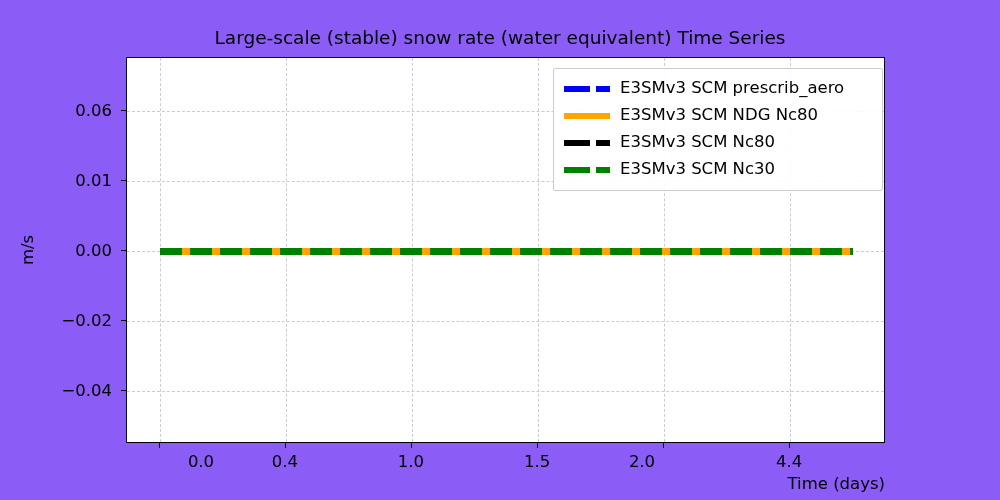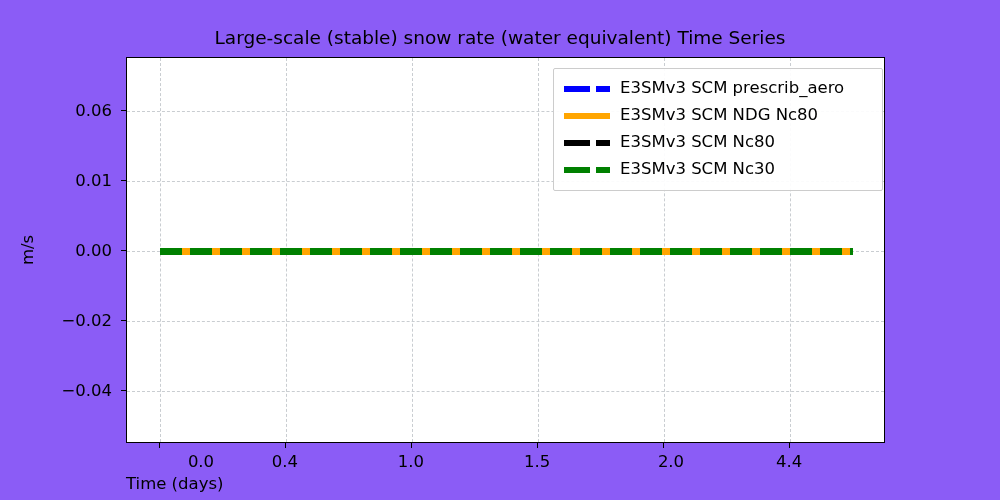--- a/index.html
+++ b/index.html
@@ -95,21 +95,21 @@
     color: #000000;
     white-space: nowrap;
     text-align: right;
   }
   
   #xlabel {
     position: absolute;
     left: 126px;
     width: 759px;
     top: 474px;
-    text-align: left;
+    text-align: right;
     font-size: 16.5px;
     color: #000000;
   }
   #ylabel {
     position: absolute;
     left: 12px;
     top: 250px;
     transform: translateY(-50%) rotate(-90deg);
     transform-origin: center center;
     font-size: 16.5px;
@@ -172,21 +172,21 @@
       <div class="ytick-label" style="top: 320.182px;">−0.02</div>
       <div class="ytick-label" style="top: 250px;">0.00</div>
       <div class="ytick-label" style="top: 179.818px;">0.01</div>
       <div class="ytick-label" style="top: 109.636px;">0.06</div>
     </div>
   <div id="xtick-labels">
       <div class="xtick-label" style="left: 165px; margin-left: 36px;">0.0</div>
       <div class="xtick-label" style="left: 284.86px;">0.4</div>
       <div class="xtick-label" style="left: 410.94px; text-align: right;">1.0</div>
       <div class="xtick-label" style="left: 537.02px;">1.5</div>
-      <div class="xtick-label" style="left: 671px;">2.0</div>
+      <div class="xtick-label" style="left: 642px;">2.0</div>
       <div class="xtick-label" style="left: 789.179px;">4.4</div>
     </div>
   <div id="ytick-marks">
       <div class="ytick-mark" style="top: 390.364px;"></div>
       <div class="ytick-mark" style="top: 320.182px;"></div>
       <div class="ytick-mark" style="top: 250px;"></div>
       <div class="ytick-mark" style="top: 179.818px;"></div>
       <div class="ytick-mark" style="top: 109.636px;"></div>
     </div>
   <div id="xtick-marks">

